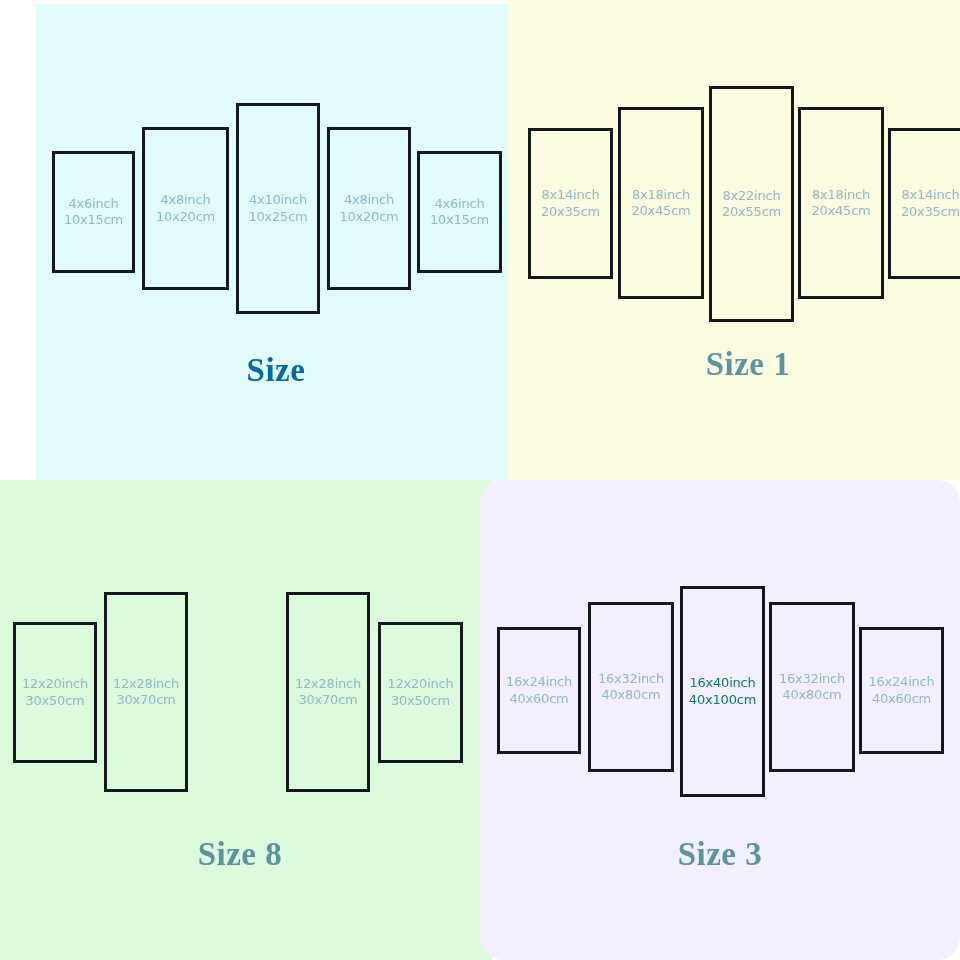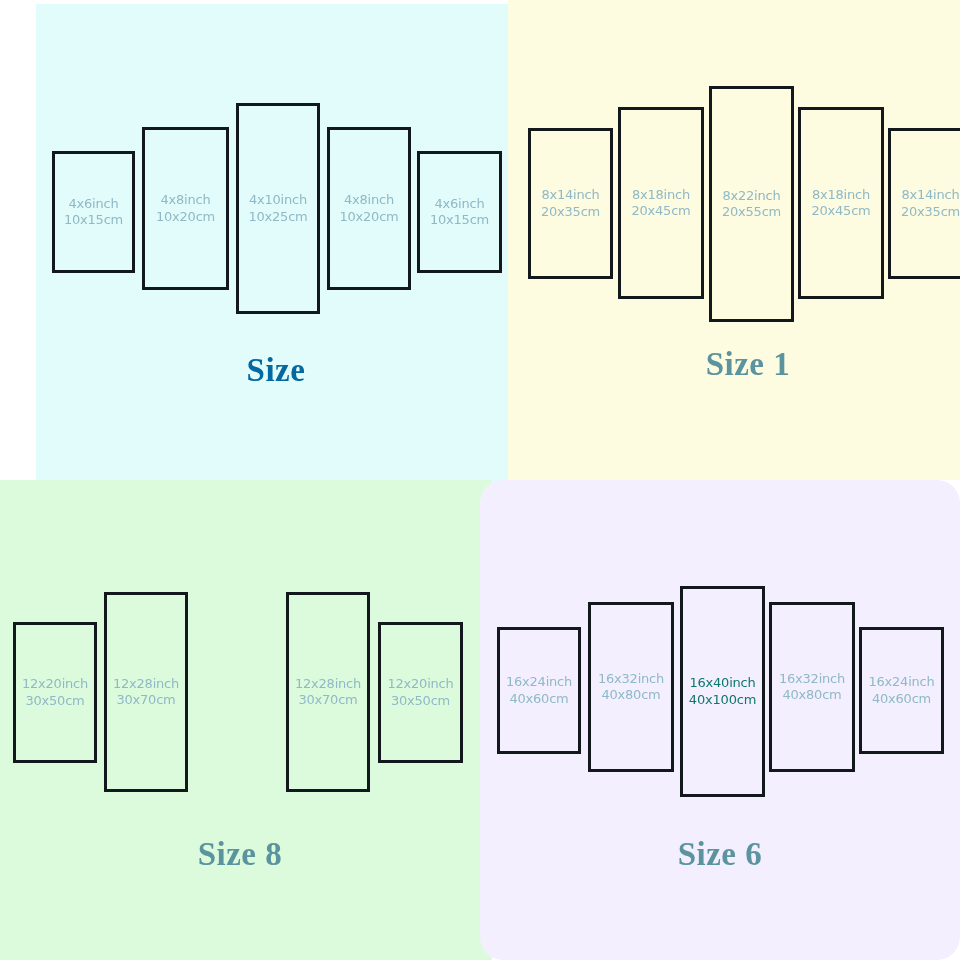--- a/index.html
+++ b/index.html
@@ -142,15 +142,15 @@
         <div class="panel" style="left: 200px; top: 106px; width: 85px; height: 211px; border-color: rgb(18, 24, 28);">
           <div class="panel-label" style="color: #0f766e;"><span>16x40inch</span><span class="ln2">40x100cm</span></div>
         </div>
         <div class="panel" style="left: 289px; top: 122px; width: 86px; height: 170px; border-color: rgb(18, 24, 28);">
           <div class="panel-label" style="color: rgb(143, 185, 198);"><span>16x32inch</span><span class="ln2">40x80cm</span></div>
         </div>
         <div class="panel" style="left: 379px; top: 147px; width: 85px; height: 127px; border-color: rgb(18, 24, 28);">
           <div class="panel-label" style="color: rgb(143, 185, 198);"><span>16x24inch</span><span class="ln2">40x60cm</span></div>
         </div>
       </div>
-      <div class="quad-title" style="top: 356px; color: rgb(91, 148, 159);">Size 6</div>
+      <div class="quad-title" style="top: 356px; color: rgb(91, 148, 159);">Size 3</div>
     </div>
 </div>
 
 </body></html>

